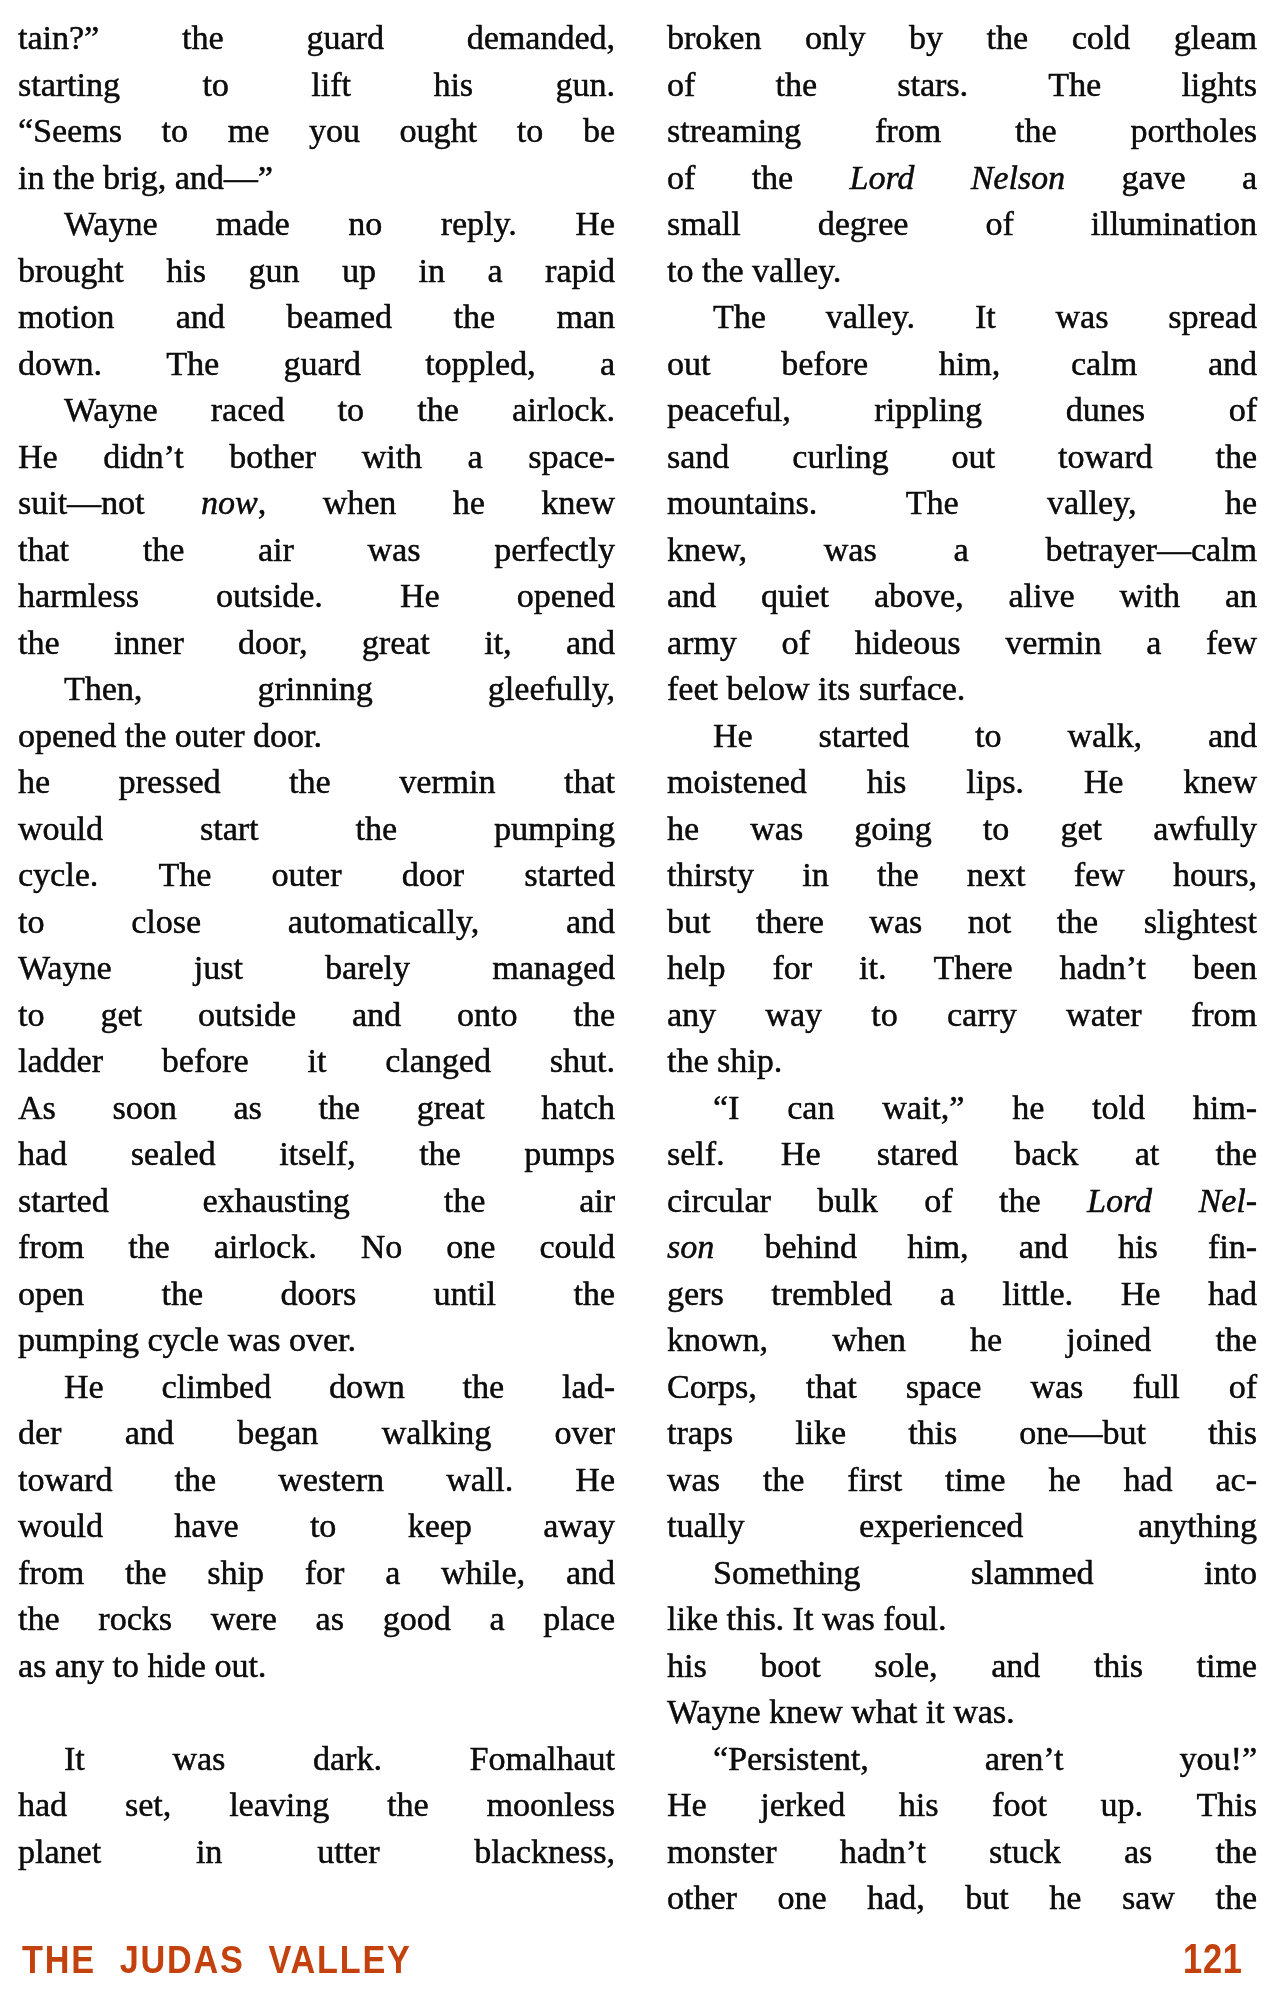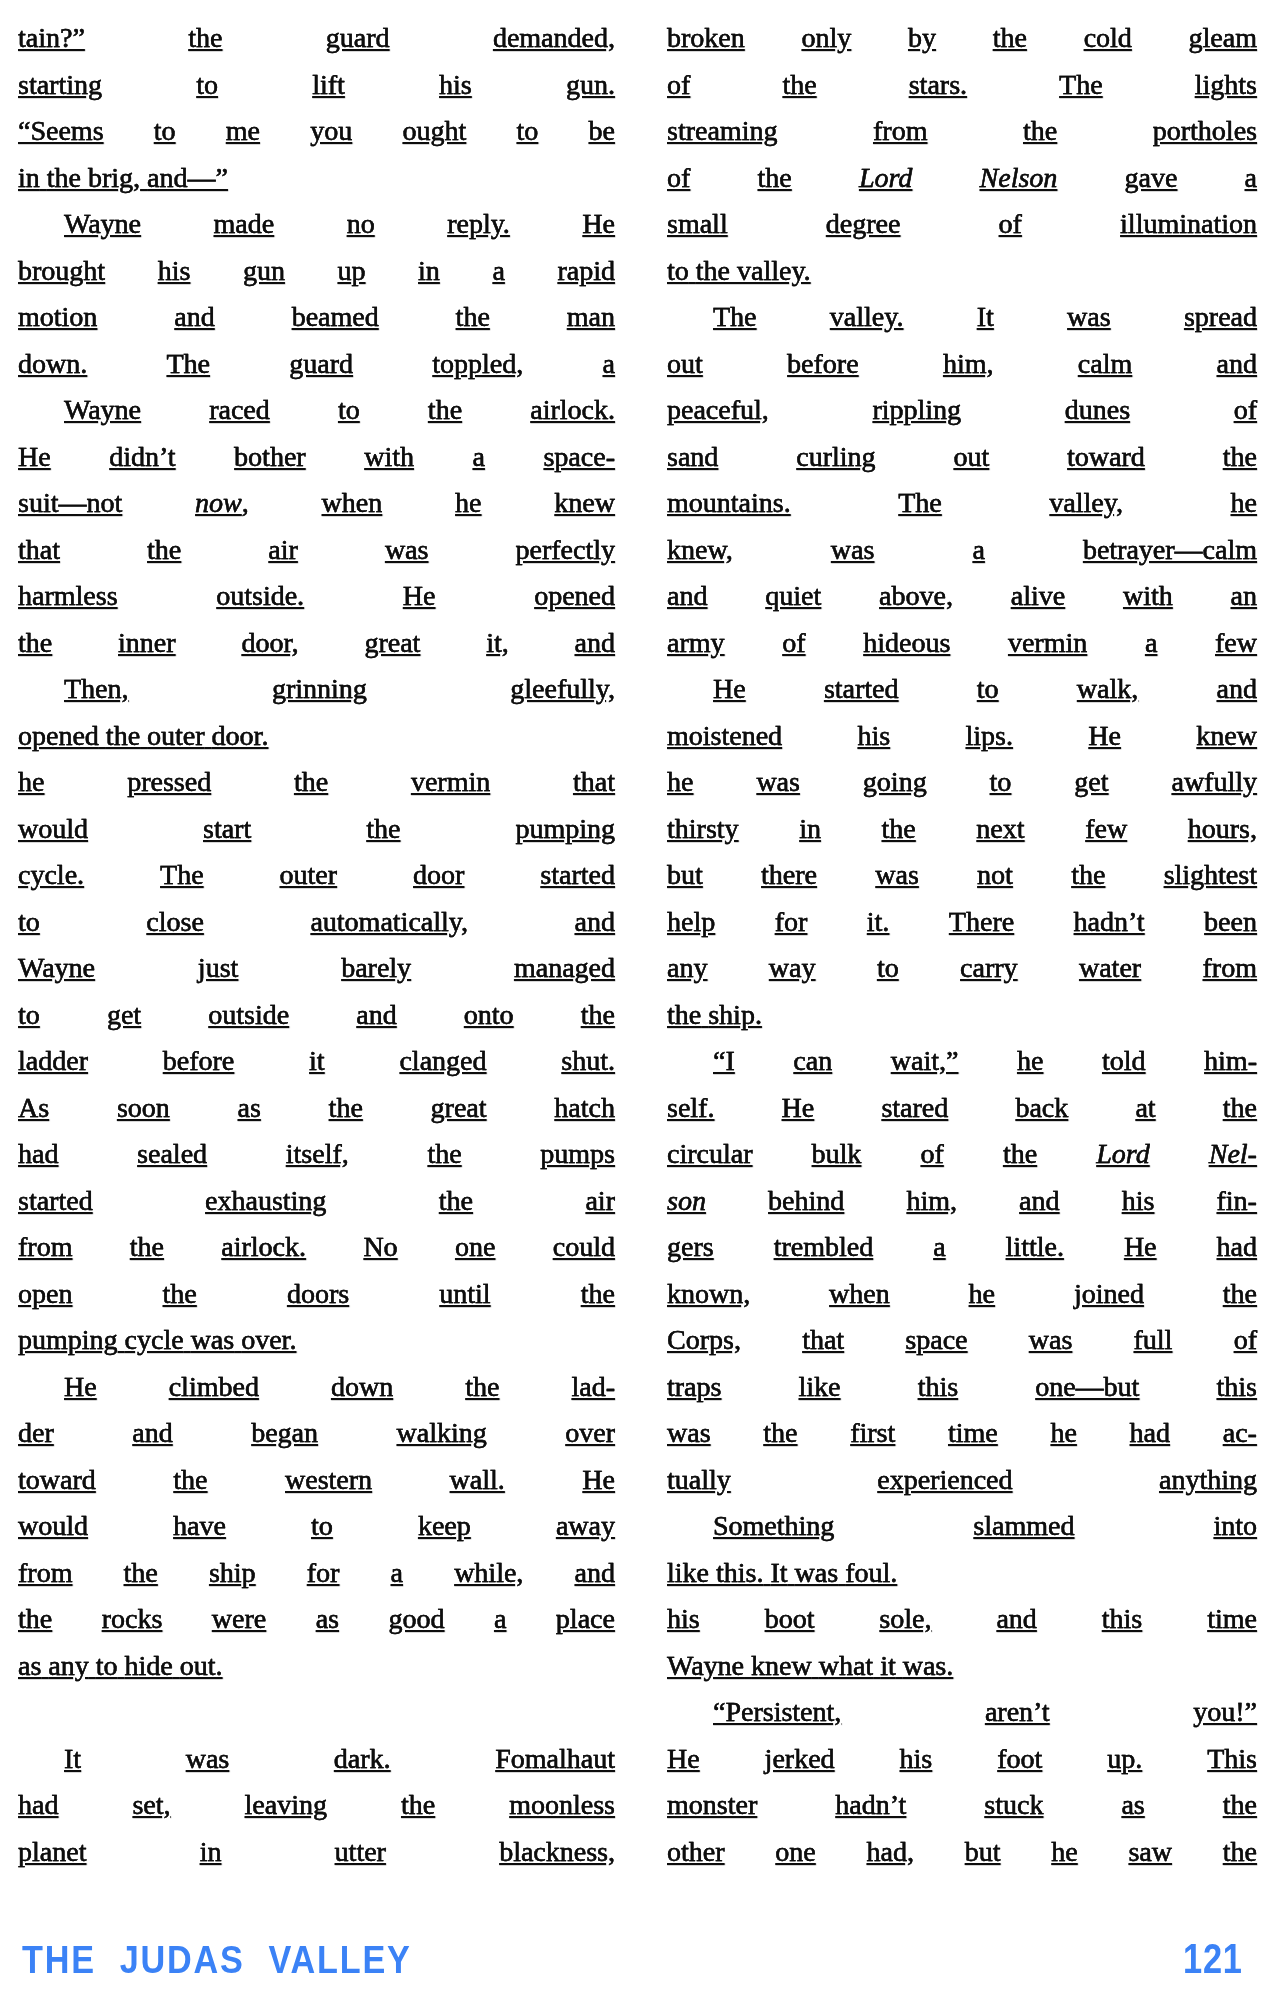--- a/index.html
+++ b/index.html
@@ -14,44 +14,43 @@
   }
   .columns {
     position: absolute;
     left: 18px;
     top: 15px;
     width: 1239px;
     display: flex;
     gap: 52px;
   }
   .column {
-    font-size: 28px;
+    font-size: 34px;
     line-height: 46.5px;
     -webkit-text-stroke: 0.35px #0d0d0d;
     text-shadow: 0.3px 0.3px 0 rgba(0,0,0,0.55);
-    text-decoration: underline;
   }
   .column.left  { width: 597px; }
   .column.right { width: 590px; }
   .line { height: 46.5px; white-space: nowrap; overflow: visible; }
   .line.justify { display: flex; justify-content: space-between; }
   .line.indent  { padding-left: 46px; }
   .line.gap     { height: 46.5px; }
   .tok i { font-style: italic; margin-top: 32px; }
   .footer {
     position: absolute;
     left: 22px;
     right: 36px;
     top: 1934px;
     display: flex;
     justify-content: space-between;
     align-items: baseline;
     font-family: "Liberation Sans", sans-serif;
     font-weight: 700;
-    color: #3b82f6;
+    color: #c2410c;
   }
   .running-title {
     font-size: 38px;
     letter-spacing: 2px;
     word-spacing: 14px;
     transform: scaleX(0.9);
     transform-origin: left center;
     white-space: nowrap;
   }
   .page-number {
@@ -407,20 +406,21 @@
           <span class="tok">an</span>
         </div>
         <div class="line justify">
           <span class="tok">army</span>
           <span class="tok">of</span>
           <span class="tok">hideous</span>
           <span class="tok">vermin</span>
           <span class="tok">a</span>
           <span class="tok">few</span>
         </div>
+        <div class="line"><span class="tok">feet</span> <span class="tok">below</span> <span class="tok">its</span> <span class="tok">surface.</span></div>
         <div class="line justify indent">
           <span class="tok">He</span>
           <span class="tok">started</span>
           <span class="tok">to</span>
           <span class="tok">walk,</span>
           <span class="tok">and</span>
         </div>
         <div class="line justify">
           <span class="tok">moistened</span>
           <span class="tok">his</span>

